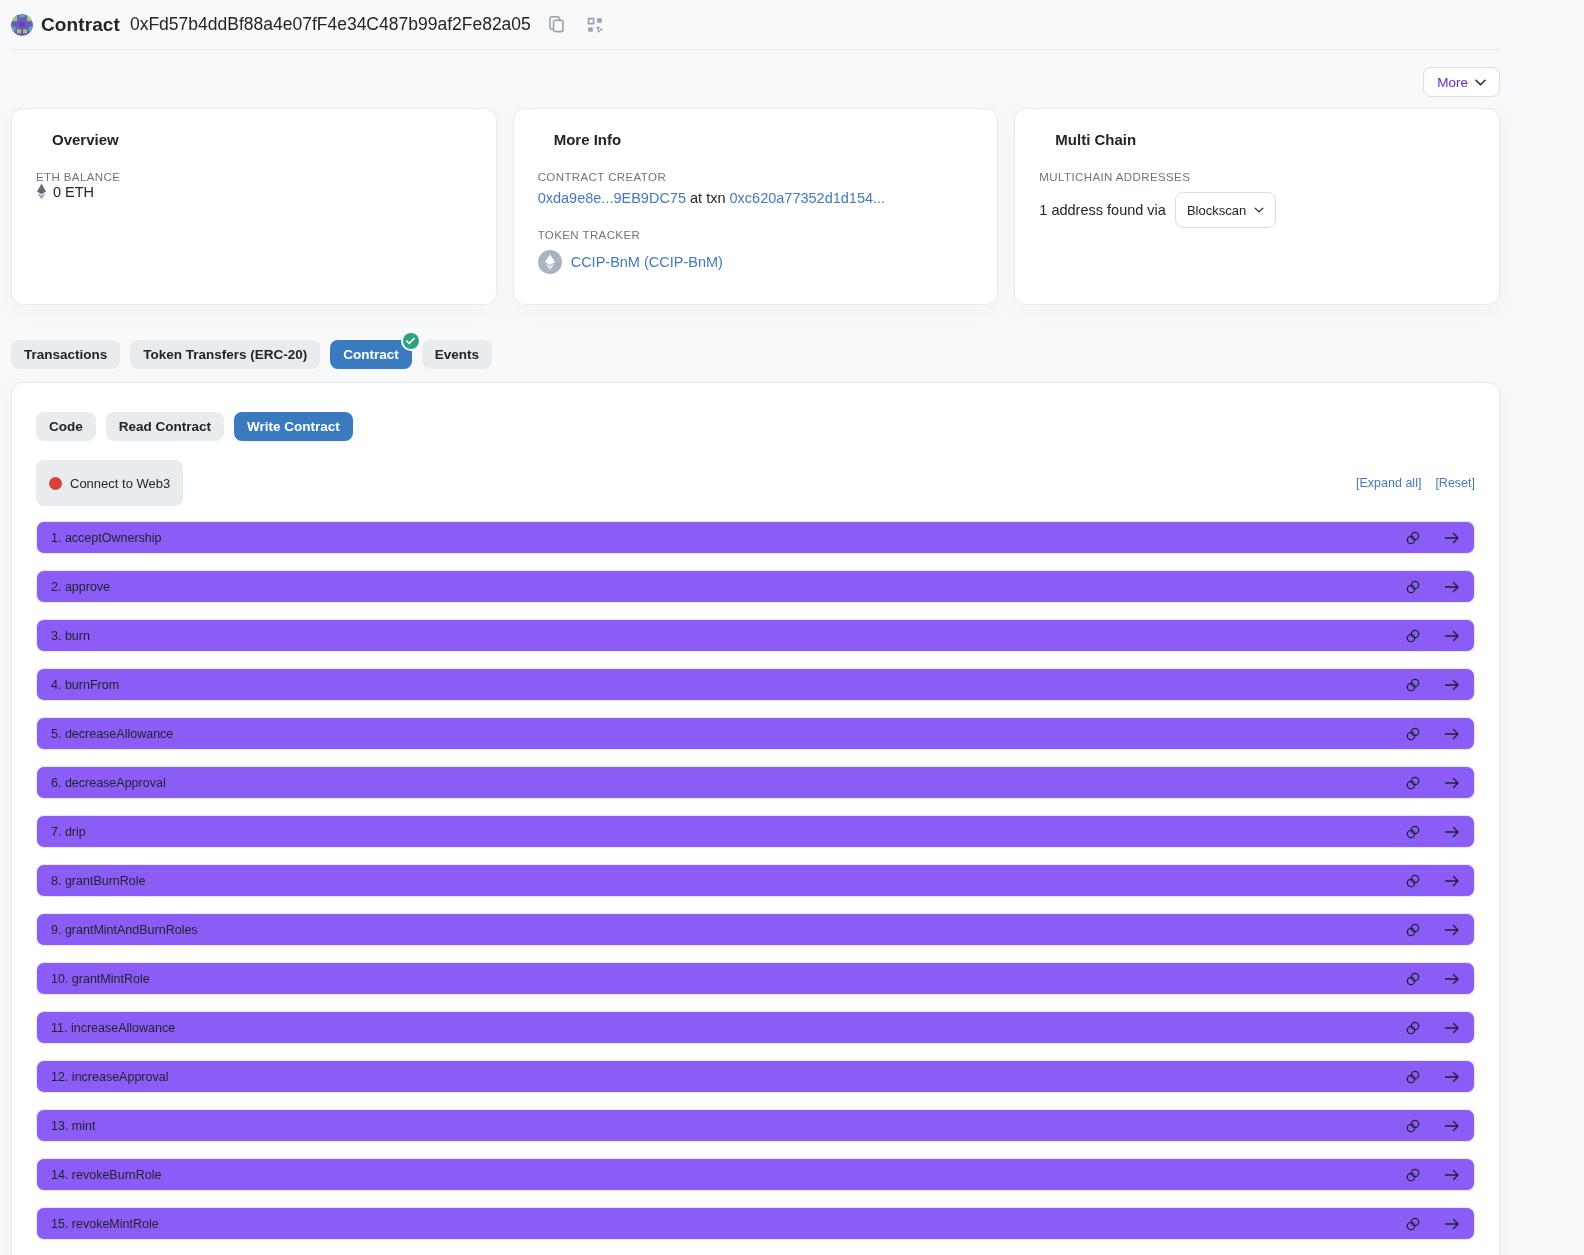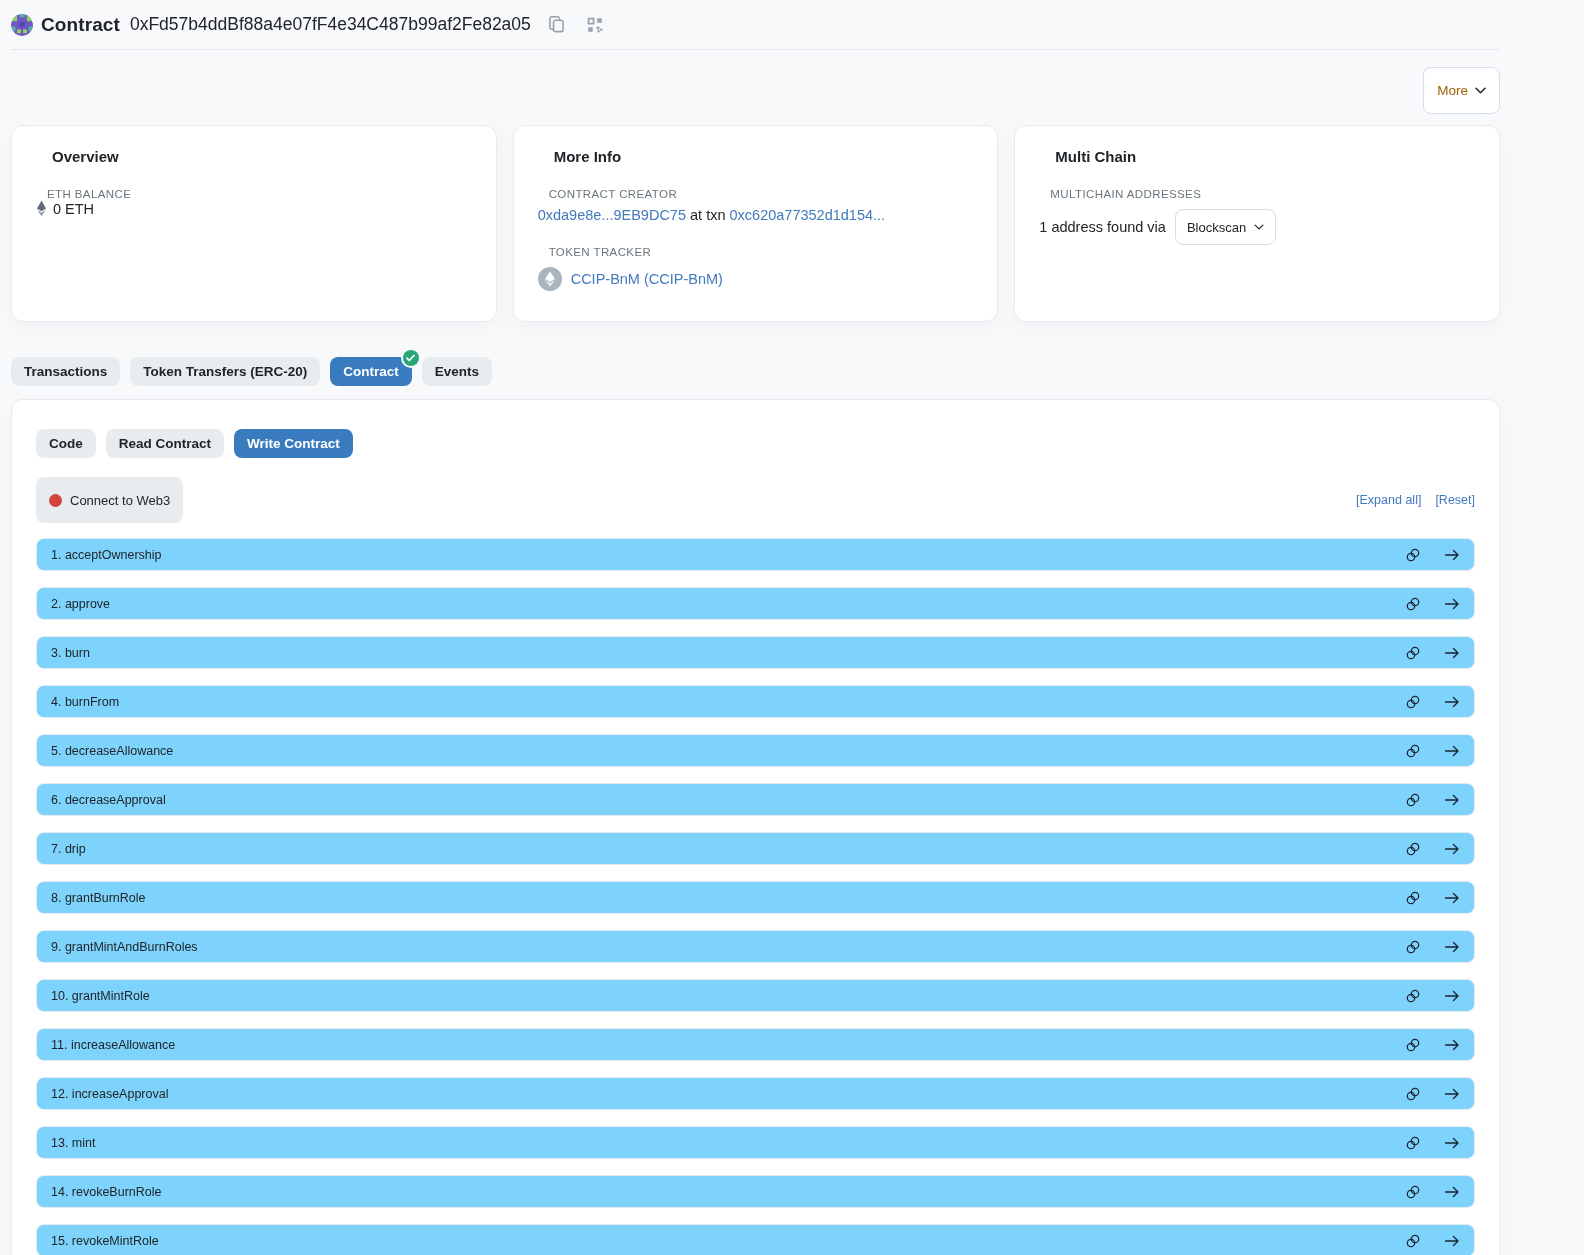--- a/index.html
+++ b/index.html
@@ -16,30 +16,30 @@
   
   .site-header{ display:flex; align-items:center; height:50px; border-bottom:1px solid #e5e8ee; }
   .avatar{ width:22px; height:22px; border-radius:50%; flex:0 0 auto; }
   .page-title{ font-size:19px; font-weight:700; margin:0 10px 0 8px; letter-spacing:.1px; }
   .page-address{ font-size:17.5px; font-weight:400; color:#212529;text-align:center; }
   .hdr-icon{ display:inline-flex; align-items:center; justify-content:center; width:24px; height:24px; margin-left:14px; cursor:pointer; }
   .hdr-icon svg{ display:block; }
 
   
   .toolbar{ display:flex; justify-content:flex-end; margin-top:17px; }
-  .more-btn{ display:inline-flex; align-items:center; gap:7px; height:47px; padding:0 13px;
+  .more-btn{ display:inline-flex; align-items:center; gap:7px; height:30px; padding:0 13px;
     background:#fff; border:1px solid #d8dee9; border-radius:8px; font-size:13.5px; font-weight:400;
-    color:#a16207; cursor:pointer; font-family:inherit; }
+    color:#6d28d9; cursor:pointer; font-family:inherit; }
 
   
   .cards{ display:grid; grid-template-columns:repeat(3,1fr); gap:16px; margin-top:11px; }
   .card{ background:#fff; border:1px solid #e7eaf0; border-radius:12px; padding:18px 24px 20px;
     height:197px; box-shadow:0 6px 18px rgba(189,197,209,.12); }
   .card-title{ font-size:15px; font-weight:700; margin:4px 16px 0; }
-  .field-label{ font-size:11.5px; color:#6c757d; letter-spacing:.4px; margin-top:23px; font-weight:400;margin-left:11px; }
+  .field-label{ font-size:11.5px; color:#6c757d; letter-spacing:.4px; margin-top:23px; font-weight:400; }
   .field-value{ display:flex; align-items:center; gap:6px; font-size:14.5px; margin-top:0; }
   a.lnk{ color:var(--link); text-decoration:none; cursor:pointer; }
   .creator-line{ font-size:14.5px; margin-top:7px; }
   .token-line{ display:flex; align-items:center; gap:9px; margin-top:9px; font-size:14.5px; }
   .select-pill{ display:inline-flex; align-items:center; gap:8px; height:36px; padding:0 11px;
     background:#fff; border:1px solid #d8dee9; border-radius:8px; font-size:13px; color:#212529;
     cursor:pointer; font-family:inherit; }
 
   
   .tabs{ display:flex; gap:10px; margin-top:35px; }
@@ -58,21 +58,21 @@
   .connect-row{ display:flex; align-items:center; justify-content:space-between; margin-top:19px; }
   .connect-btn{ display:inline-flex; align-items:center; gap:8px; background:#e9ecef; border:none;
     border-radius:8px; height:46px; padding:0 13px; font-size:13px; color:#212529; cursor:pointer;
     font-family:inherit; }
   .red-dot{ width:13px; height:13px; border-radius:50%; background:var(--red); }
   .panel-links{ display:flex; gap:14px; font-size:12.5px; }
 
   
   .methods{ display:flex; flex-direction:column; gap:16px; margin-top:15px; }
   .method-row{ display:flex; align-items:center; justify-content:space-between; height:33px;
-    background:#7dd3fc; border:1px solid #e7eaf0; border-radius:8px; padding:0 14px; cursor:pointer; }
+    background:#8b5cf6; border:1px solid #e7eaf0; border-radius:8px; padding:0 14px; cursor:pointer; }
   .method-label{ font-size:12.5px; color:#212529; }
   .row-icons{ display:flex; align-items:center; gap:23px; }
   .icon-btn{ display:inline-flex; cursor:pointer; }
 </style>
 </head>
 <body>
 
 <div class="container">
 
   <header class="site-header">

